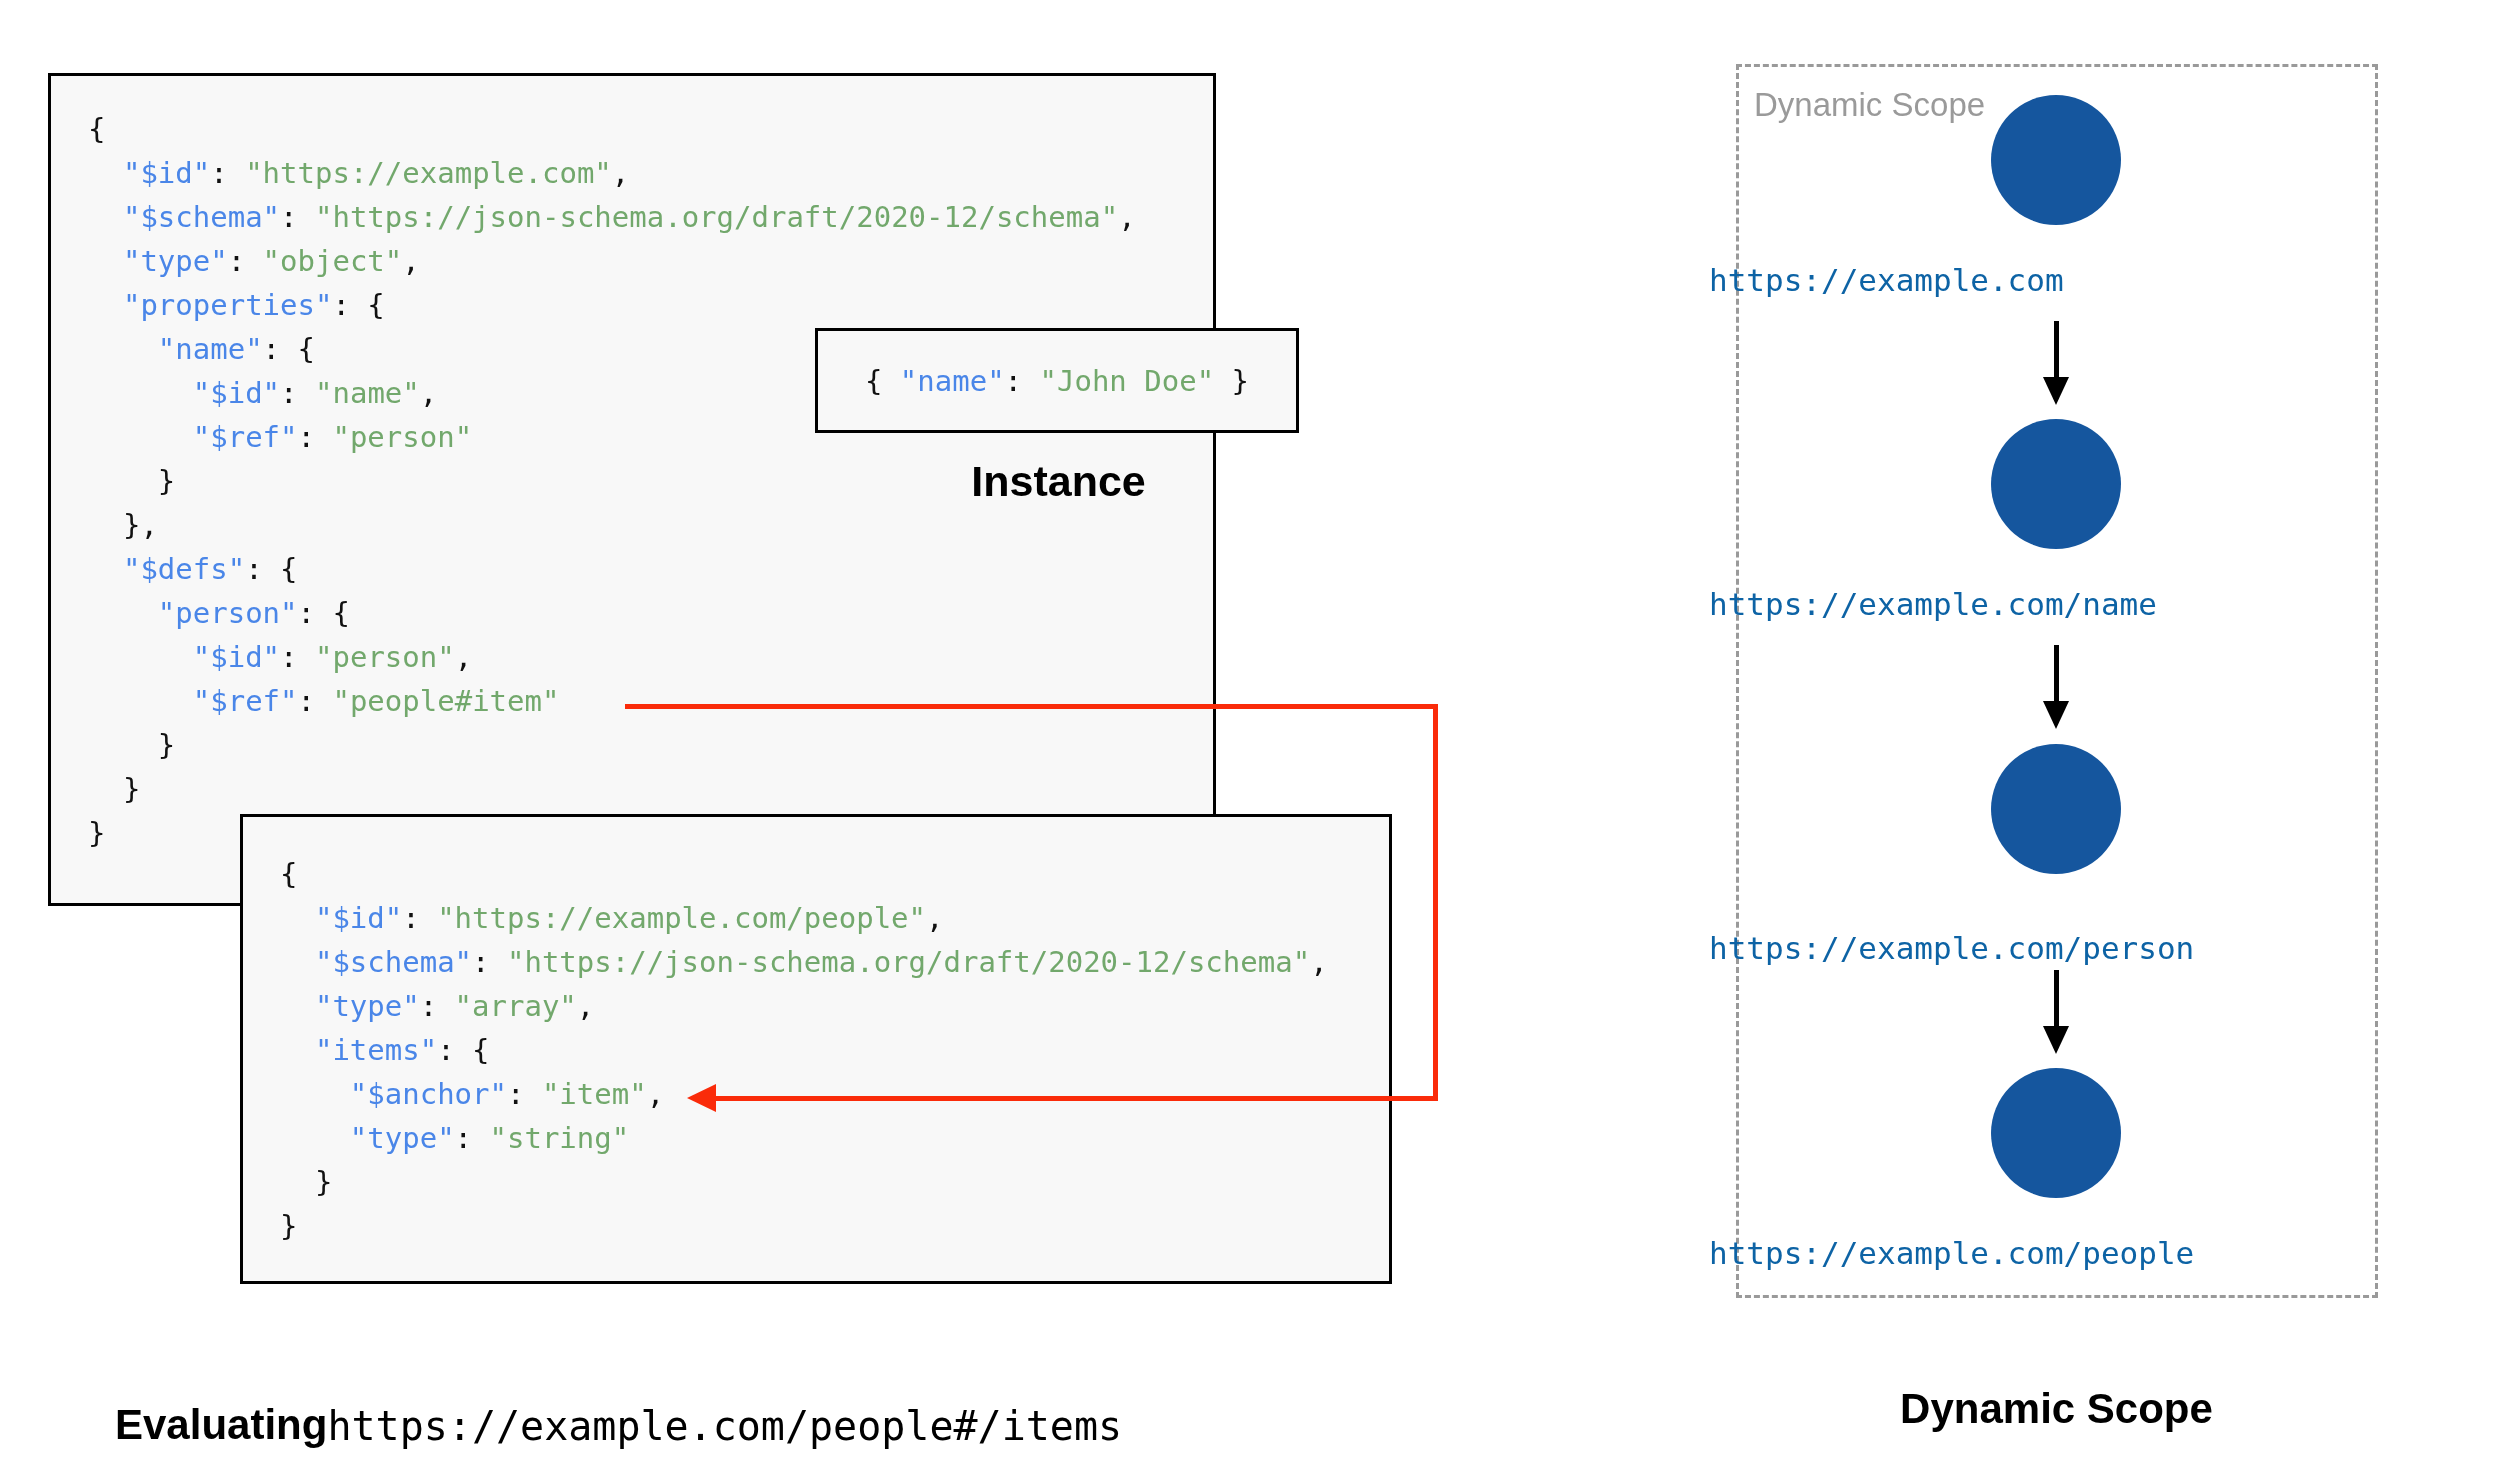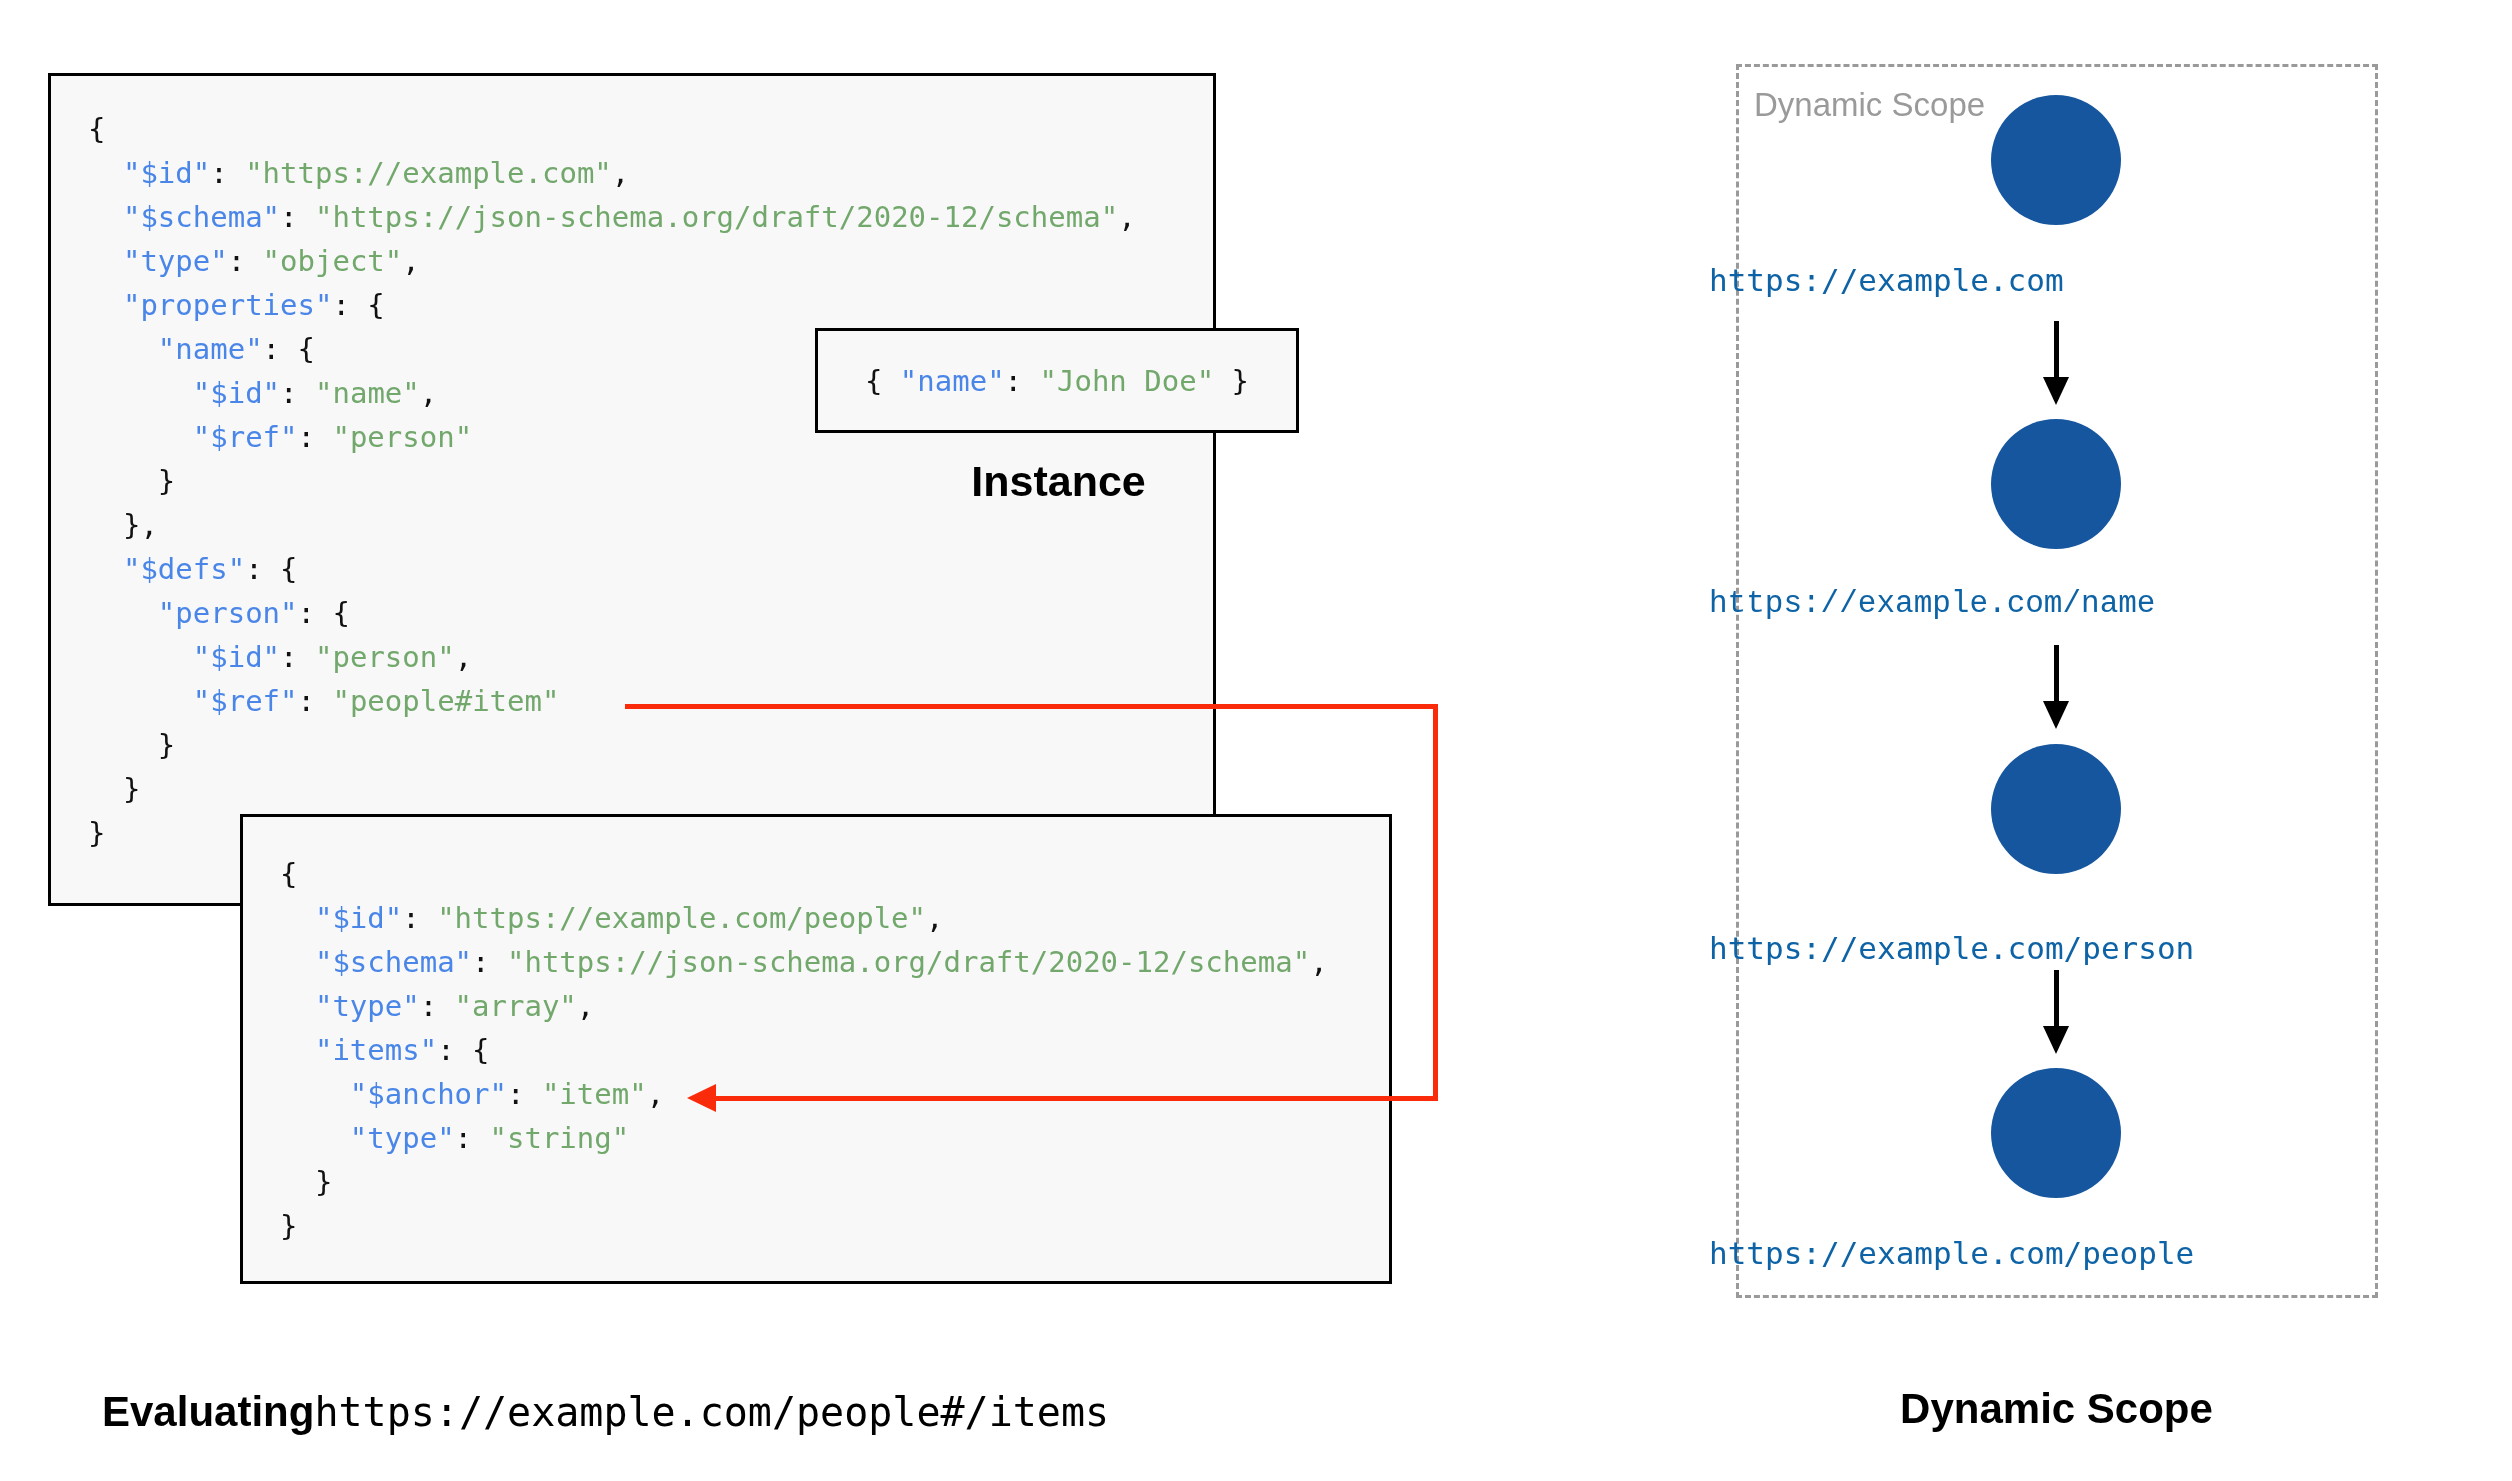--- a/index.html
+++ b/index.html
@@ -75,40 +75,40 @@
   #circle-1 { top: 95px; }
   #circle-2 { top: 419px; }
   #circle-3 { top: 744px; }
   #circle-4 { top: 1068px; }
   .scope-node-url {
     position: absolute; left: 1709px; width: 695px; text-align: left;
     font-family: "DejaVu Sans Mono", monospace; font-size: 31px; line-height: 44px;
     color: #0d63a5; z-index: 2;
   }
   #url-1 { top: 258px; }
-  #url-2 { top: 582px; font-family: Liberation Mono, monospace; }
+  #url-2 { top: 582px; }
   #url-3 { top: 907px; margin-top: 19px; }
   #url-4 { top: 1231px; }
   .scope-arrow-stem {
     position: absolute; left: 2054px; width: 5.3px; height: 56px; background: #000000; z-index: 2;
   }
   .scope-arrow-head {
     position: absolute; left: 2043px; width: 0; height: 0; z-index: 2;
     border-left: 13.4px solid transparent;
     border-right: 13.4px solid transparent;
     border-top: 28px solid #000000;
   }
   #arrow-stem-1 { top: 321px; }  #arrow-head-1 { top: 377px; }
   #arrow-stem-2 { top: 645px; } #arrow-head-2 { top: 701px; }
   #arrow-stem-3 { top: 970px; } #arrow-head-3 { top: 1026px; }
 
   
   #evaluating-caption {
-    position: absolute; left: 102px; top: 1374px; height: 75px;
-    display: flex; align-items: center; z-index: 2; white-space: pre;
+    position: absolute; left: 115px; top: 1374px; height: 75px;
+    display: flex; align-items: flex-end; z-index: 2; white-space: pre;
   }
   #evaluating-caption .bold-part { font-size: 42px; font-weight: bold; color: #000000; }
   #evaluating-caption .uri-part {
     font-family: "DejaVu Sans Mono", monospace; font-size: 40px; color: #000000; 
   }
   #scope-caption {
     position: absolute; left: 1709px; top: 1385px; width: 695px; text-align: center;
     font-size: 42px; font-weight: bold; color: #000000; z-index: 2;
   }
 </style>

